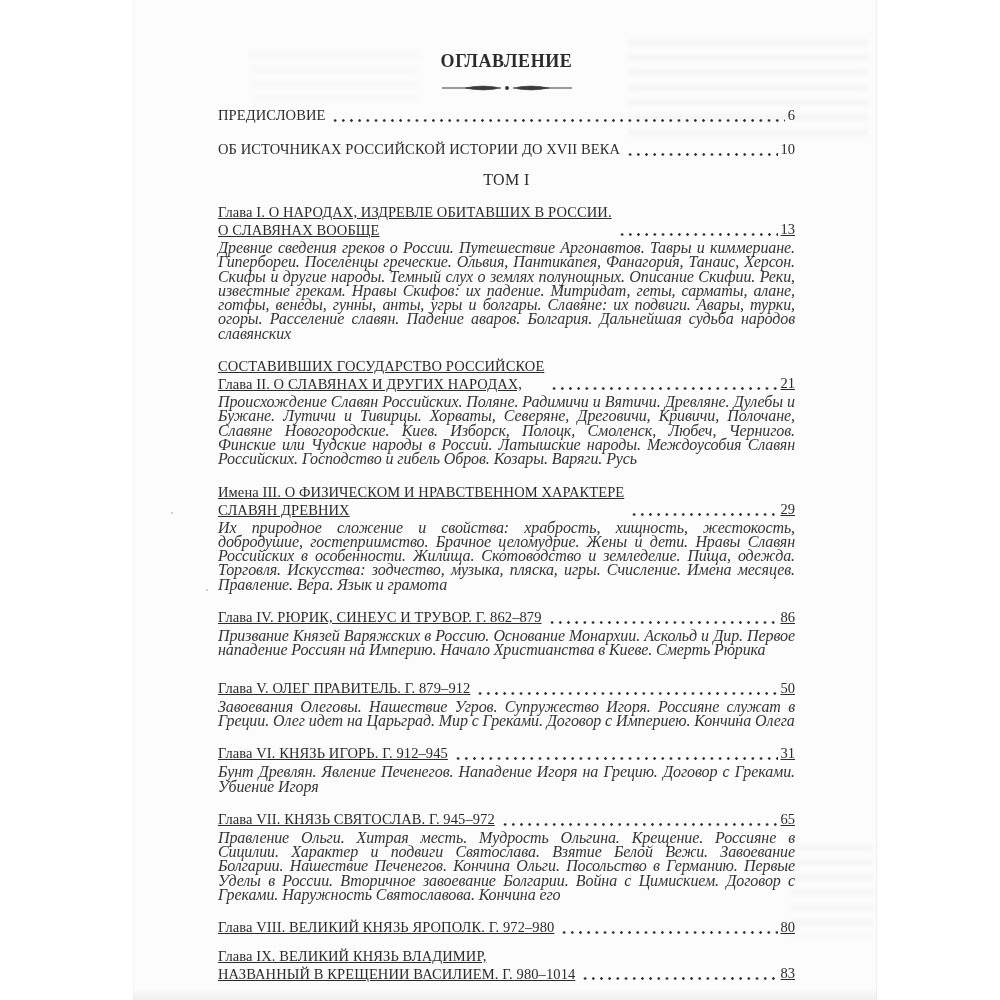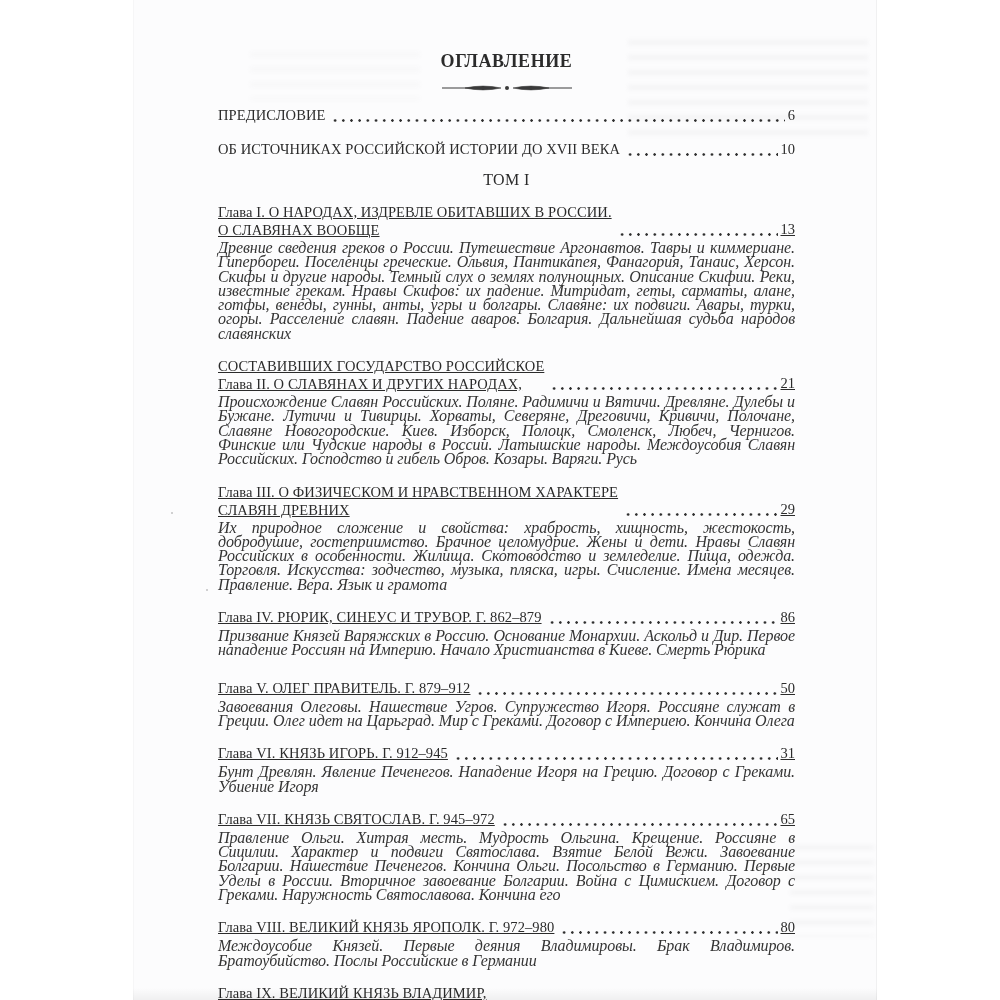--- a/index.html
+++ b/index.html
@@ -150,21 +150,21 @@
         </span>
         <span class="leader"></span>
         <span class="pg">21</span>
       </div>
       <p class="ch-sum">Происхождение Славян Российских. Поляне. Радимичи и Вятичи. Древляне. Дулебы и Бужане. Лутичи и Тивирцы. Хорваты, Северяне, Дреговичи, Кривичи, Полочане, Славяне Новогородские. Киев. Изборск, Полоцк, Смоленск, Любеч, Чернигов. Финские или Чудские народы в России. Латышские народы. Междоусобия Славян Российских. Господство и гибель Обров. Козары. Варяги. Русь</p>
     </section>
 
     <section class="chapter">
       <div class="ch-head">
         <span class="ch-lines">
-          <span class="hl">Глава III. О ФИЗИЧЕСКОМ И НРАВСТВЕННОМ ХАРАКТЕРЕ</span>
+          <span class="hl">Имена III. О ФИЗИЧЕСКОМ И НРАВСТВЕННОМ ХАРАКТЕРЕ</span>
           <span class="hl">СЛАВЯН ДРЕВНИХ</span>
         </span>
         <span class="leader"></span>
         <span class="pg">29</span>
       </div>
       <p class="ch-sum">Их природное сложение и свойства: храбрость, хищность, жестокость, добродушие, гостеприимство. Брачное целомудрие. Жены и дети. Нравы Славян Российских в особенности. Жилища. Скотоводство и земледелие. Пища, одежда. Торговля. Искусства: зодчество, музыка, пляска, игры. Счисление. Имена месяцев. Правление. Вера. Язык и грамота</p>
     </section>
 
     <section class="chapter">
       <div class="ch-head">
@@ -216,21 +216,20 @@
 
     <section class="chapter">
       <div class="ch-head">
         <span class="ch-lines">
           <span class="hl">Глава VIII. ВЕЛИКИЙ КНЯЗЬ ЯРОПОЛК. Г. 972–980</span>
 
         </span>
         <span class="leader"></span>
         <span class="pg">80</span>
       </div>
-      <p class="ch-sum">Междоусобие Князей. Первые деяния Владимировы. Брак Владимиров. Братоубийство. Послы Российские в Германии</p>
     </section>
 
     <section class="chapter">
       <div class="ch-head">
         <span class="ch-lines">
           <span class="hl">Глава IX. ВЕЛИКИЙ КНЯЗЬ ВЛАДИМИР,</span>
           <span class="hl">НАЗВАННЫЙ В КРЕЩЕНИИ ВАСИЛИЕМ. Г. 980–1014</span>
         </span>
         <span class="leader"></span>
         <span class="pg">83</span>

